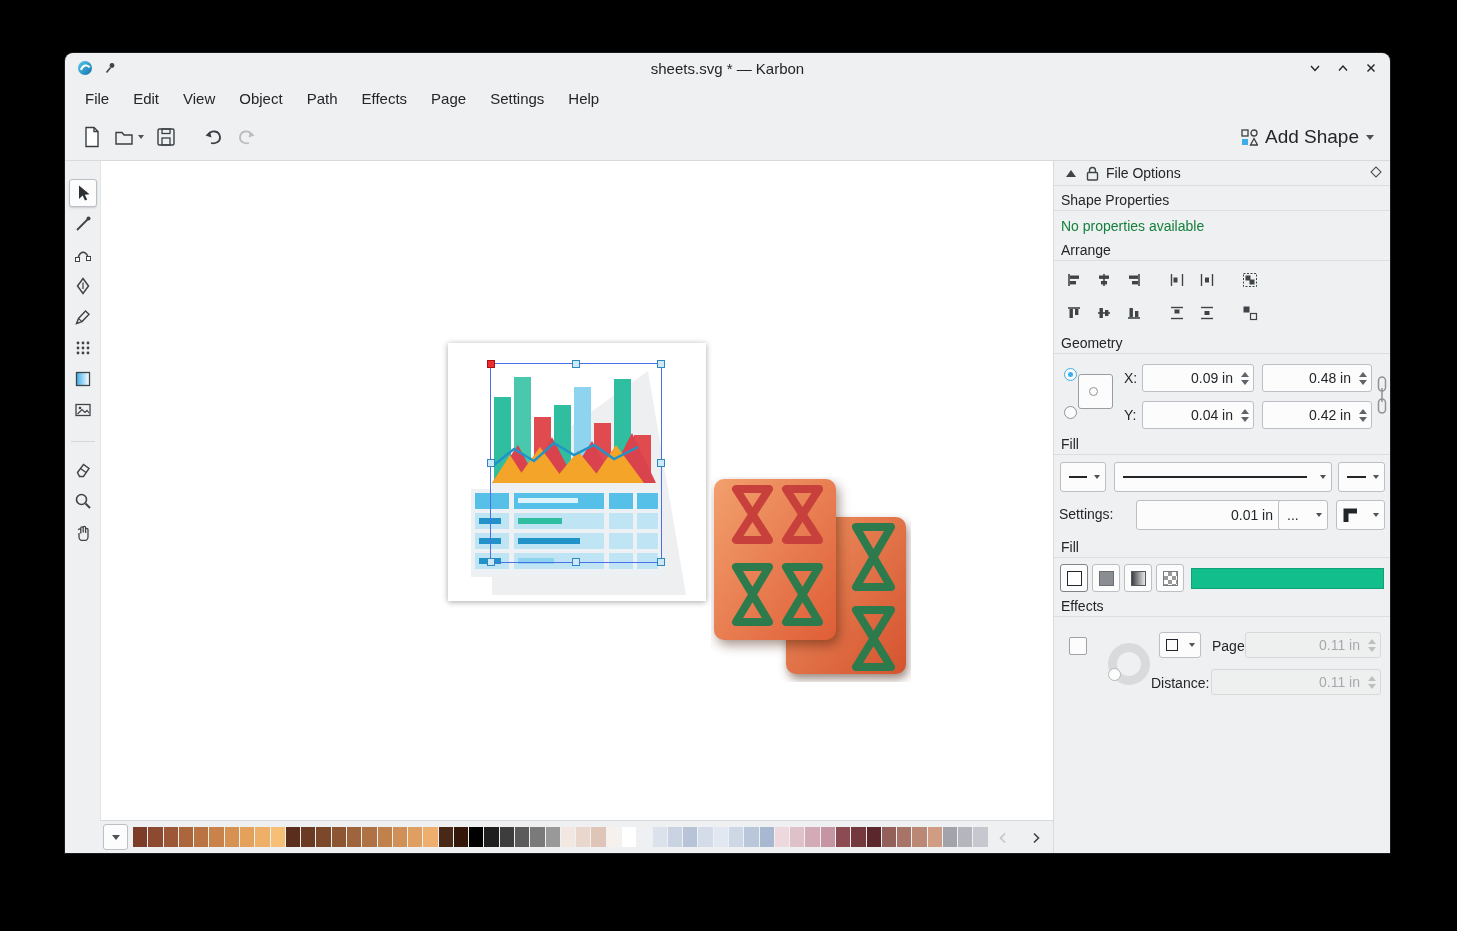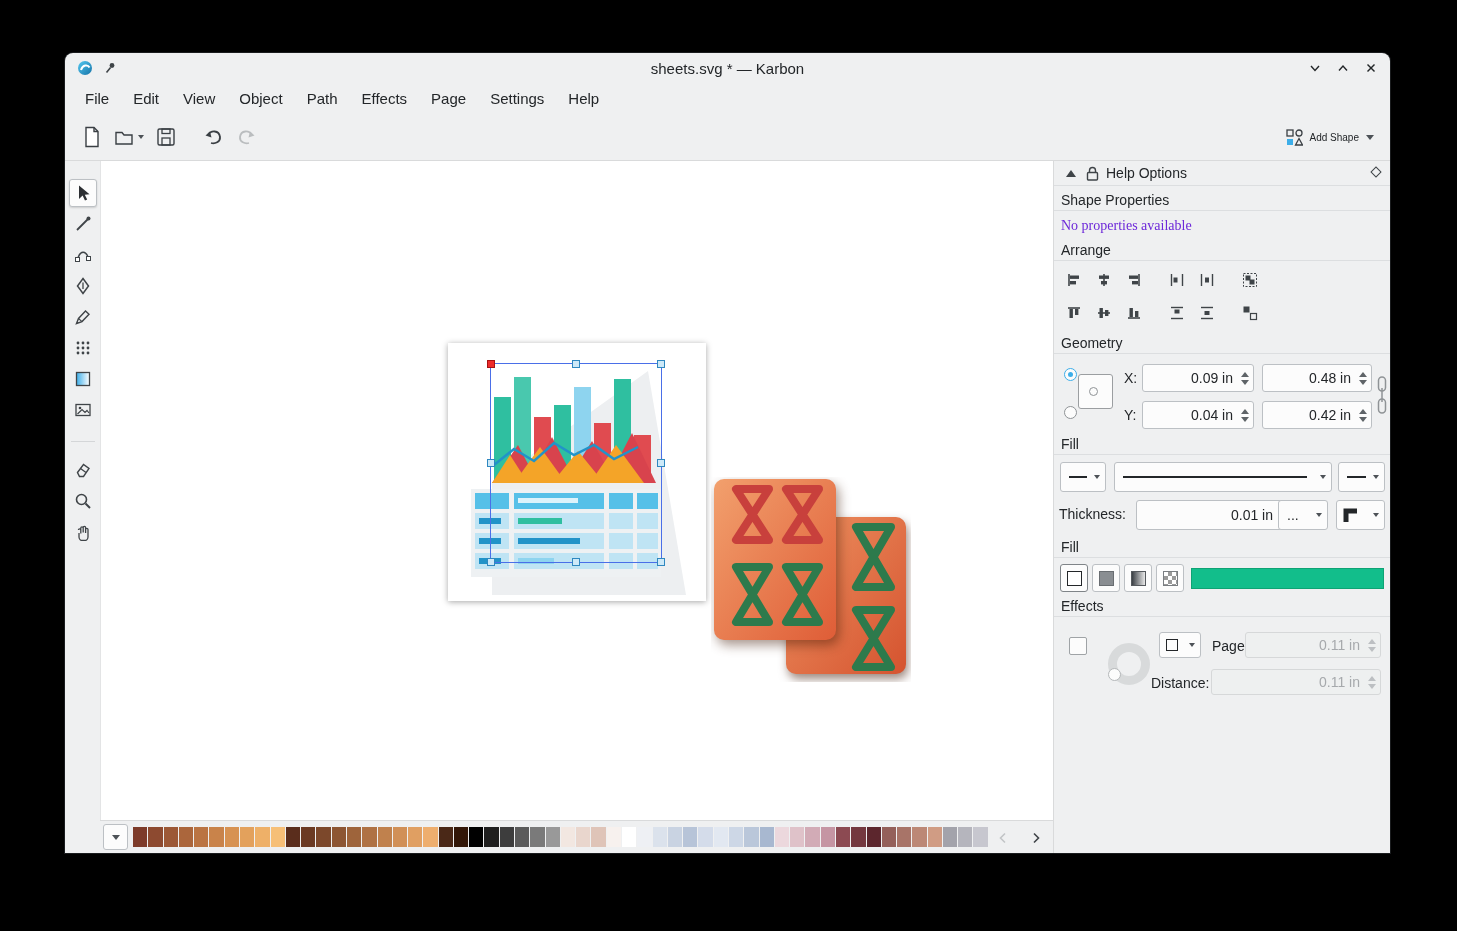--- a/index.html
+++ b/index.html
@@ -21,21 +21,21 @@
   .menubar { height:31px; display:flex; align-items:center; padding-left:8px; font-size:15px; flex:0 0 auto; }
   .menu-item { padding:4px 12px; border-radius:3px; }
 
   
   .toolbar { height:47px; display:flex; align-items:center; padding:0 12px; gap:2px; flex:0 0 auto;
              border-bottom:1px solid #d9dadb; position:relative; }
   .tb-btn { width:30px; height:30px; display:flex; align-items:center; justify-content:center; border-radius:3px; }
   .tb-gap { width:14px; }
   .carat { width:0; height:0; border-left:4px solid transparent; border-right:4px solid transparent; border-top:5px solid #4d5257; }
   .carat.sm { border-left-width:3px; border-right-width:3px; border-top-width:4px; }
-  .addshape { position:absolute; right:16px; display:flex; align-items:center; gap:7px; font-size:10px; }
+  .addshape { position:absolute; right:16px; display:flex; align-items:center; gap:7px; font-size:19px; }
 
   
   .main { flex:1 1 auto; display:flex; min-height:0; }
   .toolbox { width:35px; flex:0 0 auto; display:flex; flex-direction:column; align-items:center; padding-top:18px; }
   .tool { width:28px; height:28px; margin-bottom:3px; display:flex; align-items:center; justify-content:center; border-radius:3px; border:1px solid transparent; }
   .tool.active { background:#fcfcfc; border-color:#bcc0c4; box-shadow:0 1px 2px rgba(0,0,0,.15); }
   .tool-sep { width:24px; height:1px; background:#d4d6d8; margin:14px 0; }
 
   .centercol { flex:1 1 auto; display:flex; flex-direction:column; min-width:0; }
   .canvas { flex:1 1 auto; background:#ffffff; position:relative; overflow:hidden; border-left:1px solid #e3e4e5; }
@@ -62,21 +62,21 @@
   .statusbar { height:40px; flex:0 0 auto; border-top:1px solid #d9dadb; position:relative; font-size:15px; }
   .sb-item { position:absolute; top:0; height:40px; display:flex; align-items:center; }
   .slider-track { position:absolute; left:910px; top:17px; width:85px; height:6px; background:#cfd2d4; border-radius:3px; }
   .slider-fill { height:6px; width:78px; background:#66c0e8; border-radius:3px; }
   .slider-handle { position:absolute; left:70px; top:-6px; width:17px; height:17px; background:#fcfcfc; border:1px solid #a8acaf; border-radius:50%; }
 
   
   .docker { width:337px; flex:0 0 auto; border-left:1px solid #d9dadb; position:relative; font-size:14px; }
   .dline { position:absolute; left:0; right:0; height:1px; background:#dcdee0; }
   .sec { position:absolute; left:7px; font-size:14px; color:#232629; }
-  .muted { color:#6d28d9;font-family:Liberation Serif, serif; }
+  .muted { color:#15803d; }
   .arr-btn { position:absolute; width:27px; height:26px; display:flex; align-items:center; justify-content:center; border-radius:3px; }
   .spin { position:absolute; height:28px; background:#fcfcfc; border:1px solid #bcc0c4; border-radius:3px;
           display:flex; align-items:center; }
   .spin .val { flex:1; text-align:right; padding-right:4px; font-size:14px; }
   .spin .arrows { width:16px; height:100%; display:flex; flex-direction:column; align-items:center; justify-content:center; gap:3px; }
   .tri-up { width:0; height:0; border-left:4px solid transparent; border-right:4px solid transparent; border-bottom:5px solid #5f6468; }
   .tri-dn { width:0; height:0; border-left:4px solid transparent; border-right:4px solid transparent; border-top:5px solid #5f6468; }
   .spin.disabled { background:#eef0f0; border-color:#d6d8d9; }
   .spin.disabled .val { color:#a6a9ac; }
   .spin.disabled .tri-up { border-bottom-color:#bcbfc2; }
@@ -458,21 +458,21 @@
       </div>
     </div>
 
     <div class="docker">
 
       <div style="position:absolute;left:12px;top:9px;width:0;height:0;border-left:5px solid transparent;border-right:5px solid transparent;border-bottom:7px solid #3f4448"></div>
       <svg width="13" height="15" style="position:absolute;left:32px;top:5px">
         <path d="M3.5,6.5 V4.5 a3,3 0 0 1 6,0 V6.5" fill="none" stroke="#3f4448" stroke-width="1.4"></path>
         <rect x="1.5" y="6.5" width="10" height="7.5" rx="1" fill="none" stroke="#3f4448" stroke-width="1.4"></rect>
         </svg>
-      <div class="dlabel" style="left:52px;top:4px">Help Options</div>
+      <div class="dlabel" style="left:52px;top:4px">File Options</div>
       <div style="position:absolute;right:10px;top:7px;width:8px;height:8px;border:1.4px solid #3f4448;transform:rotate(45deg)"></div>
       <div class="dline" style="top:24px"></div>
 
       <div class="sec" style="top:31px">Shape Properties</div>
       <div class="dline" style="top:49px"></div>
       <div class="sec muted" style="top:57px">No properties available</div>
 
       <div class="sec" style="top:81px">Arrange</div>
       <div class="dline" style="top:99px"></div>
 
@@ -623,21 +623,21 @@
             <span class="carat sm"></span>
           </div>
       </div>
       <div class="combo" style="left:284px;top:301px;width:47px">
         <div class="line-preview" style="margin-right:2px"></div>
         <div class="cend">
             <span class="carat sm"></span>
           </div>
       </div>
 
-      <div class="dlabel" style="left:5px;top:345px">Thickness:</div>
+      <div class="dlabel" style="left:5px;top:345px">Settings:</div>
       <div class="spin" style="left:82px;top:339px;width:158px;height:30px">
         <span class="val">0.01 in</span>
         <span class="arrows">
             <i class="tri-up"></i>
             <i class="tri-dn"></i>
           </span>
       </div>
       <div class="combo" style="left:224px;top:339px;width:50px">
         <span style="flex:1;padding-left:8px">...</span>
         <div class="cend">

